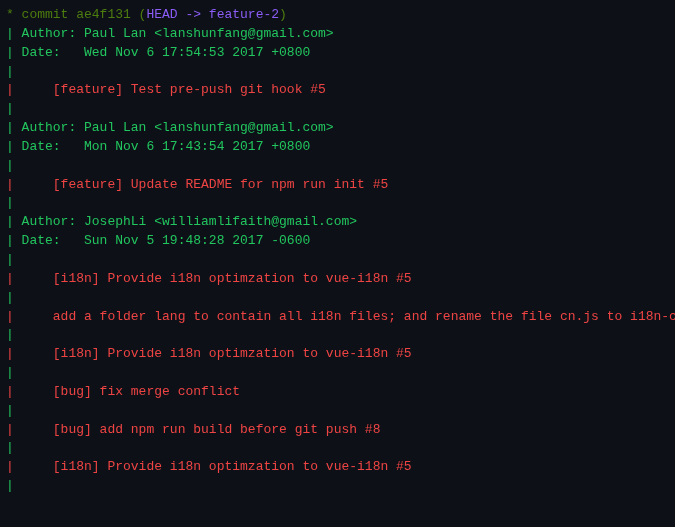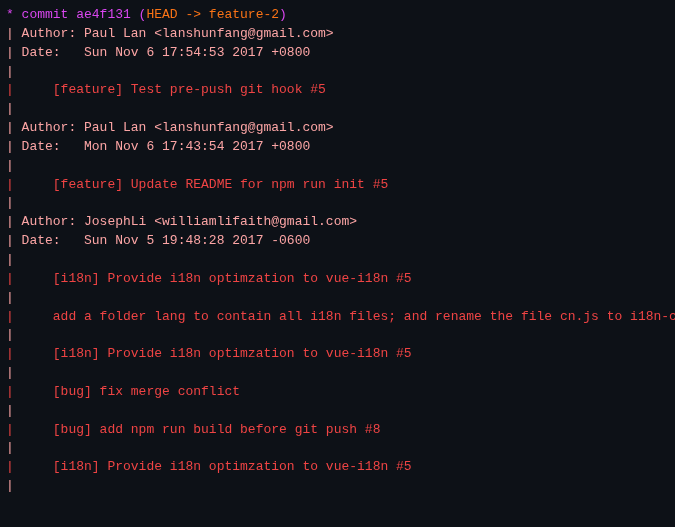--- a/index.html
+++ b/index.html
@@ -21,32 +21,32 @@
       width: 675px;
       min-height: 527px;
       background-color: #0d1117;
       padding: 2px 6px;
     }
     .line {
       white-space: pre;
       line-height: 1.45;
       display: block;
     }
-    .green { color: #d946ef; }
+    .green { color: #4d7c0f; }
     .yellow { color: #ef4444; }
-    .cyan { color: #f97316; }
-    .white { color: #fca5a5; }
+    .cyan { color: #8b5cf6; }
+    .white { color: #22c55e; }
   </style>
 </head>
 <body>
 
 <div class="terminal">
 <span class="line"><span class="green">* commit ae4f131 (</span><span class="cyan">HEAD -&gt; feature-2</span><span class="green">)</span></span>
     <span class="line"><span class="white">| Author: Paul Lan &lt;lanshunfang@gmail.com&gt;</span></span>
-    <span class="line"><span class="white">| Date:   Sun Nov 6 17:54:53 2017 +0800</span></span>
+    <span class="line"><span class="white">| Date:   Wed Nov 6 17:54:53 2017 +0800</span></span>
     <span class="line white">|</span>
     <span class="line"><span class="yellow">|     [feature] Test pre-push git hook #5</span></span>
     <span class="line white">|</span>
     <span class="line"><span class="white">| Author: Paul Lan &lt;lanshunfang@gmail.com&gt;</span></span>
     <span class="line"><span class="white">| Date:   Mon Nov 6 17:43:54 2017 +0800</span></span>
     <span class="line white">|</span>
     <span class="line"><span class="yellow">|     [feature] Update README for npm run init #5</span></span>
     <span class="line white">|</span>
     <span class="line"><span class="white">| Author: JosephLi &lt;williamlifaith@gmail.com&gt;</span></span>
     <span class="line"><span class="white">| Date:   Sun Nov 5 19:48:28 2017 -0600</span></span>

